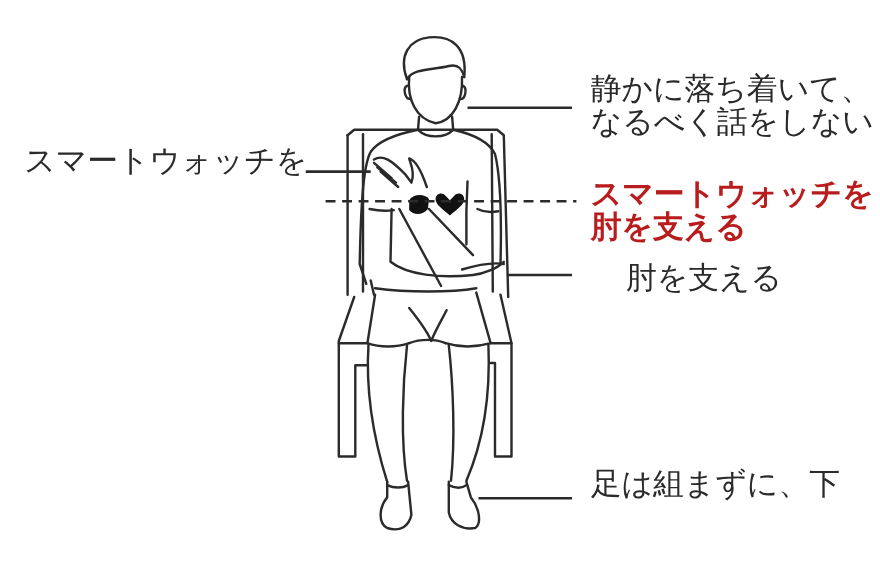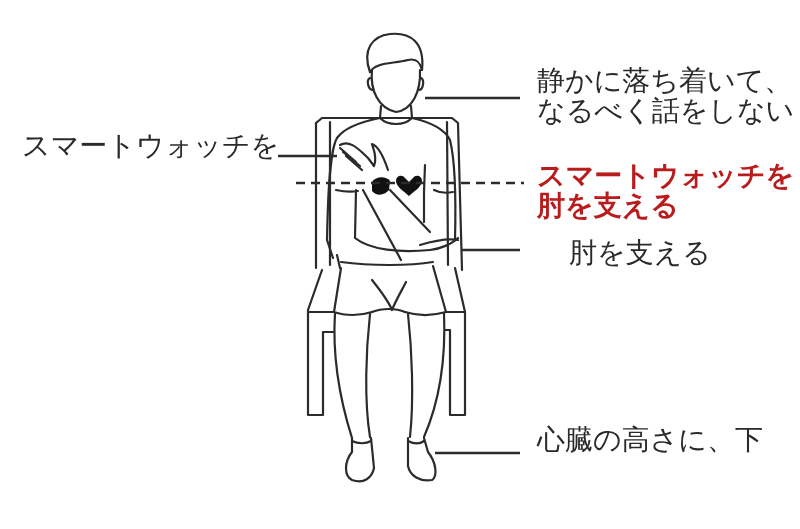--- a/index.html
+++ b/index.html
@@ -110,14 +110,14 @@
 <div class="label bold" style="left:537px; top:161px;">
   <span>スマートウォッチを</span>
   <span>肘を支える</span>
 </div>
 
 <div class="label" style="left:537px; top:238px;margin-left:32px;">
   <span>肘を支える</span>
 </div>
 
 <div class="label" style="left:537px; top:425px;">
-  <span>心臓の高さに、下</span>
+  <span>足は組まずに、下</span>
 </div>
 
 </body></html>

